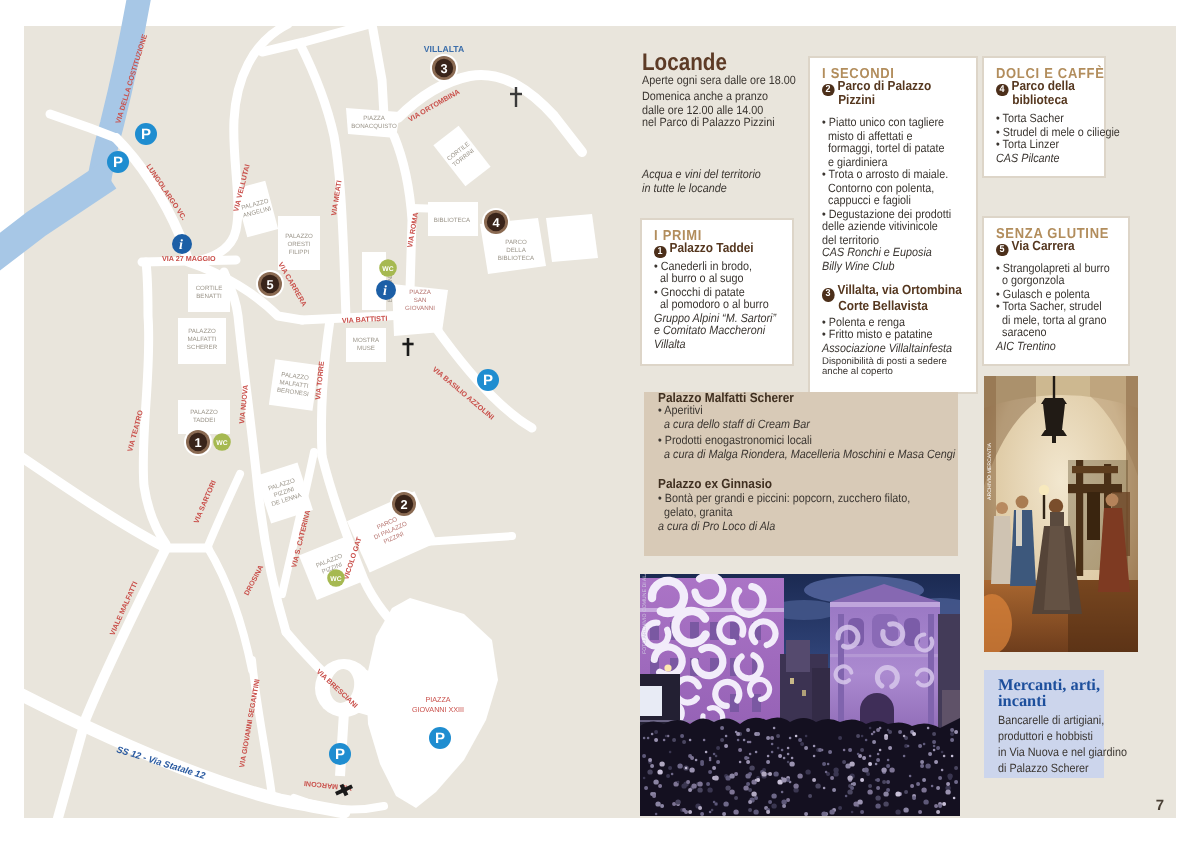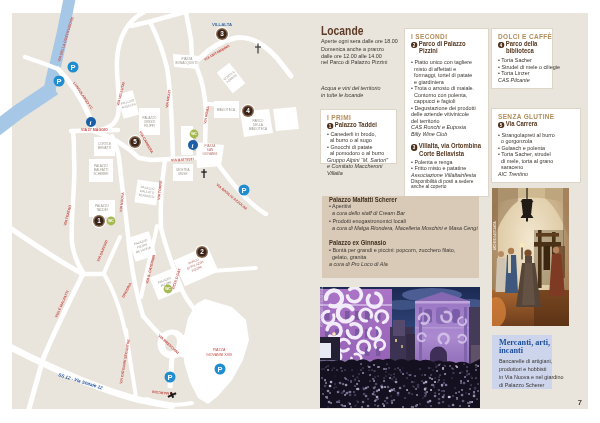--- a/index.html
+++ b/index.html
@@ -348,21 +348,21 @@
   Aperte ogni sera dalle ore 18.00<br>
   <span style="display:block;margin-top:1.5px;">Domenica anche a pranzo<br>
   dalle ore 12.00 alle 14.00<br>
   nel Parco di Palazzo Pizzini</span>
 </div>
 
 <div class="abs bodytxt ital tx" style="left:321px;top:85px;">
   Acqua e vini del territorio<br>in tutte le locande
 </div>
 
-<div class="whitebox" style="left:320px;top:109px;width:77px;height:55px;">
+<div class="whitebox" style="left:320px;top:109px;width:77px;height:74px;">
   <div class="abs tanhead tx" style="left:6px;top:2.5px;">I PRIMI</div>
   <div class="abs subhead tx" style="left:6px;top:11.5px;"><span class="num">1</span>Palazzo Taddei</div>
   <div class="abs bodytxt tx" style="left:6px;top:20.5px;">
     • Canederli in brodo,<br>
     &nbsp;&nbsp;al burro o al sugo<br>
     • Gnocchi di patate<br>
     &nbsp;&nbsp;al pomodoro o al burro<br>
     <span class="ital">Gruppo Alpini “M. Sartori”<br>
     e Comitato Maccheroni<br>
     Villalta</span>
@@ -402,21 +402,21 @@
   <div class="abs tanhead tx" style="left:6px;top:2.5px;">DOLCI E CAFFÈ</div>
   <div class="abs subhead tx" style="left:6px;top:11.5px;"><span class="num">4</span>Parco della<br><span style="margin-left:9px;">biblioteca</span></div>
   <div class="abs bodytxt tx" style="left:6px;top:28px;">
     • Torta Sacher<br>
     • Strudel di mele o ciliegie<br>
     • Torta Linzer<br>
     <span class="ital">CAS Pilcante</span>
   </div>
 </div>
 
-<div class="whitebox" style="left:491px;top:108px;width:90px;height:75px;padding-left:20px;">
+<div class="whitebox" style="left:491px;top:108px;width:74px;height:75px;padding-left:20px;">
   <div class="abs tanhead tx" style="left:6px;top:2.5px;">SENZA GLUTINE</div>
   <div class="abs subhead tx" style="left:6px;top:11.5px;"><span class="num">5</span>Via Carrera</div>
   <div class="abs bodytxt tx" style="left:6px;top:22.5px;">
     • Strangolapreti al burro<br>
     &nbsp;&nbsp;o gorgonzola<br>
     • Gulasch e polenta<br>
     • Torta Sacher, strudel<br>
     &nbsp;&nbsp;di mele, torta al grano<br>
     &nbsp;&nbsp;saraceno<br>
     <span class="ital">AIC Trentino</span>

